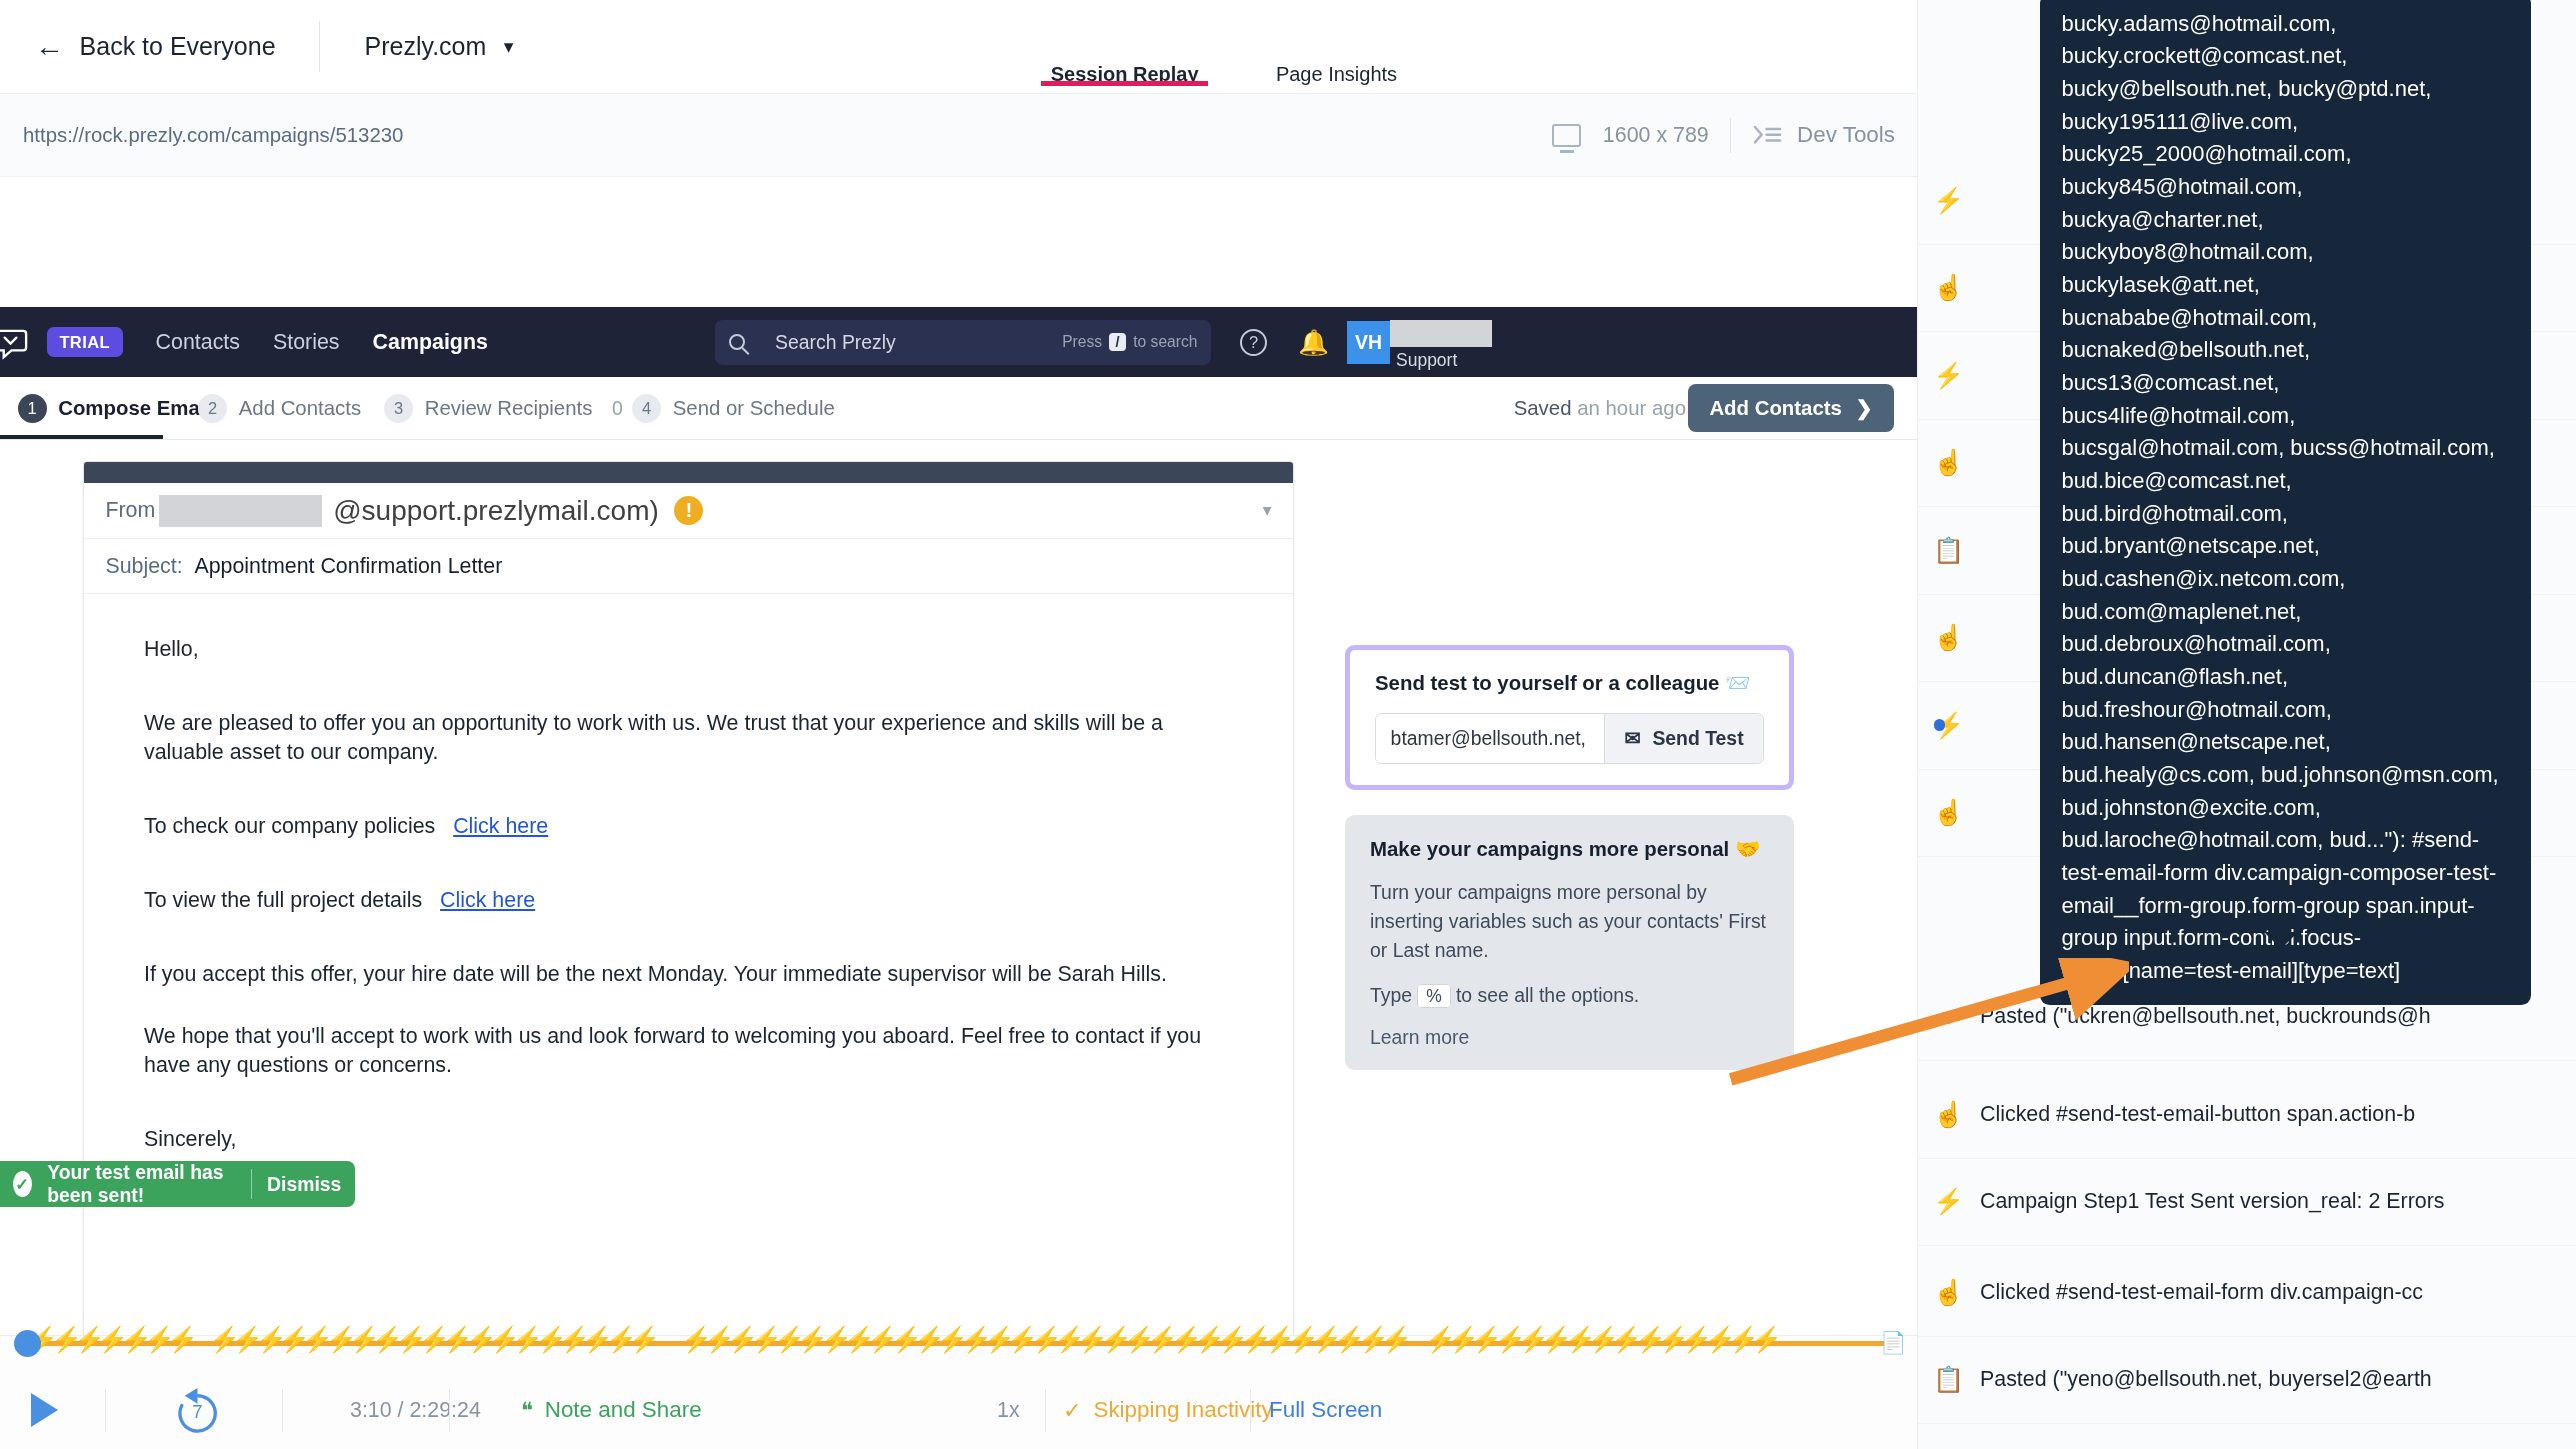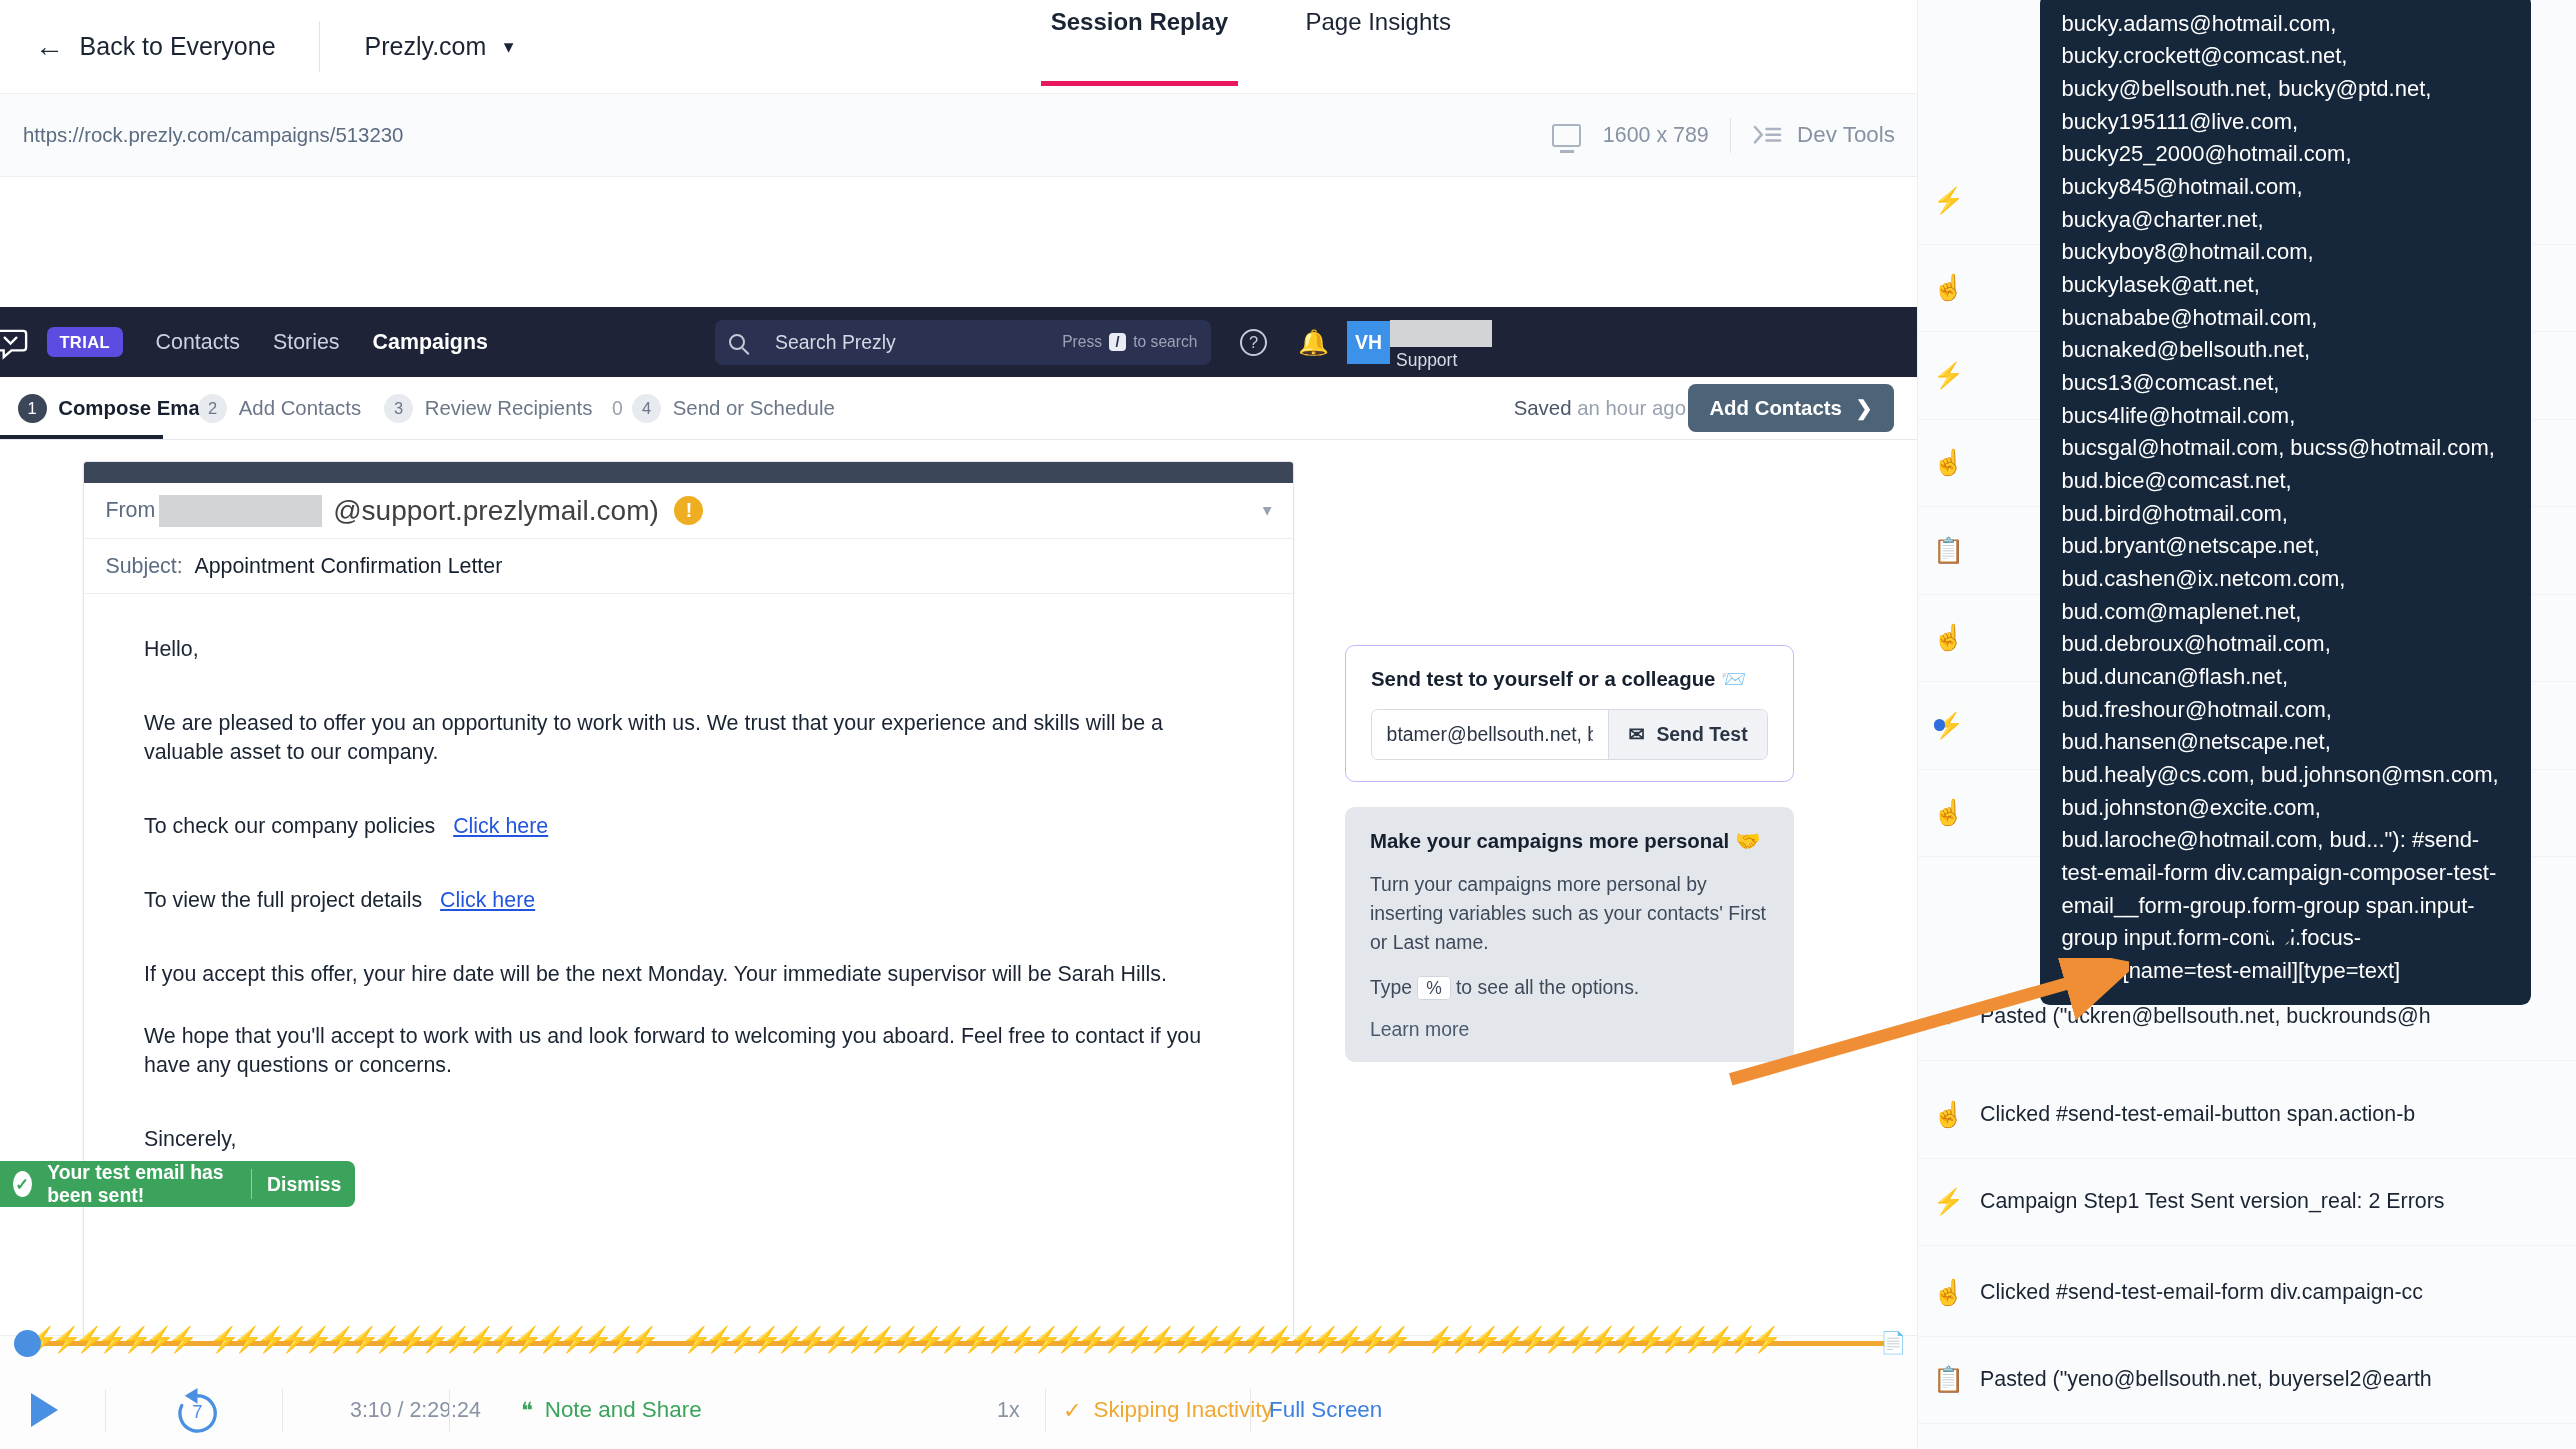--- a/index.html
+++ b/index.html
@@ -18,22 +18,22 @@
     border-bottom:1px solid #eceef1;
   }
   .back-btn { display:flex; align-items:center; gap:15.6px; margin-left:35px; cursor:pointer; }
   .back-arrow { font-size:29px; color:#1f2a37; line-height:1; }
   .back-label { font-size:25px; color:#1a2433; font-weight:400; }
   .topbar-sep { width:1px; height:51px; background:#dfe3e8; margin-left:43px; }
   .site-select { display:flex; align-items:center; gap:17.5px; margin-left:45px; cursor:pointer; }
   .site-name { font-size:25px; color:#1a2433; }
   .chev { font-size:19.4px; color:#1a2433; }
   .tabs { position:absolute; left:1041px; top:0; height:94px; display:flex; gap:58px; align-items:center;}
-  .tab { position:relative; height:78px; display:flex; align-items:flex-start; padding:0 9.7px; cursor:pointer;
-         font-size:24px; color:#1a2433; }
+  .tab { position:relative; height:78px; display:flex; align-items:flex-end; padding:0 9.7px; cursor:pointer;
+         font-size:20px; color:#1a2433; }
   .tab.active { font-weight:700; }
   .tab.active::after { content:""; position:absolute; left:0; right:0; bottom:0; height:4.9px; background:#e8185d; }
 
   
   .urlrow {
     position:absolute; left:0; top:94px; width:2576px; height:83px;
     background:#fafbfc; display:flex; align-items:center;
     border-bottom:1px solid #eceef1;
   }
   .url-text { margin-left:23px; font-size:20.4px; color:#5b6b80; }
@@ -102,21 +102,21 @@
   .subject-label { font-size:21.4px; color:#5b6b80;}
   .subject-value { font-size:21.4px; color:#16202e;}
   .body { padding:41px 60px; font-size:21.4px; color:#1a2433; line-height:1.35; }
   .body p { margin-bottom:45px; }
   .body p.tight { margin-bottom:33px; }
   .body a { color:#2255dd; }
 
   
   .side { position:absolute; left:1345px; top:467px; width:449px; }
   .card { background:#e3e7ec; border-radius:9.7px; padding:21.4px 25px; margin-bottom:25px; }
-  .card.white { background:#fff; border:1px solid #c4b5fd; }
+  .card.white { background:#fff; border:5px solid #c4b5fd; }
   .card-title { font-size:20.4px; font-weight:700; color:#16202e; margin-bottom:17.5px; }
   .card-text { font-size:19.4px; color:#3e4a5a; line-height:1.5; margin-bottom:15.6px;}
   .input-group { display:flex; height:51px; border:1px solid #d6dbe2; border-radius:6.8px; overflow:hidden; background:#fff;}
   .ig-input { flex:1; border:none; outline:none; padding:0 14.6px; font-size:19.4px; color:#2b3545;
               font-family:"Liberation Sans", sans-serif; background:#fff; min-width:0;}
   .ig-btn { background:#f0f2f5; border-left:1px solid #d6dbe2; padding:0 19.4px; display:flex;
             align-items:center; gap:11.7px; font-size:19.4px; font-weight:700; color:#2b3545; cursor:pointer;}
   .kbd2 { background:#fff; border:1px solid #cfd5de; border-radius:3.9px; padding:1px 7.8px; font-size:17.5px; }
   .learn-link { font-size:19.4px; color:#4a5a6e; text-decoration:none; cursor:pointer; }
   .help-line { display:flex; align-items:center; gap:13.6px; font-size:19.4px; font-weight:700; color:#3e4a5a;

